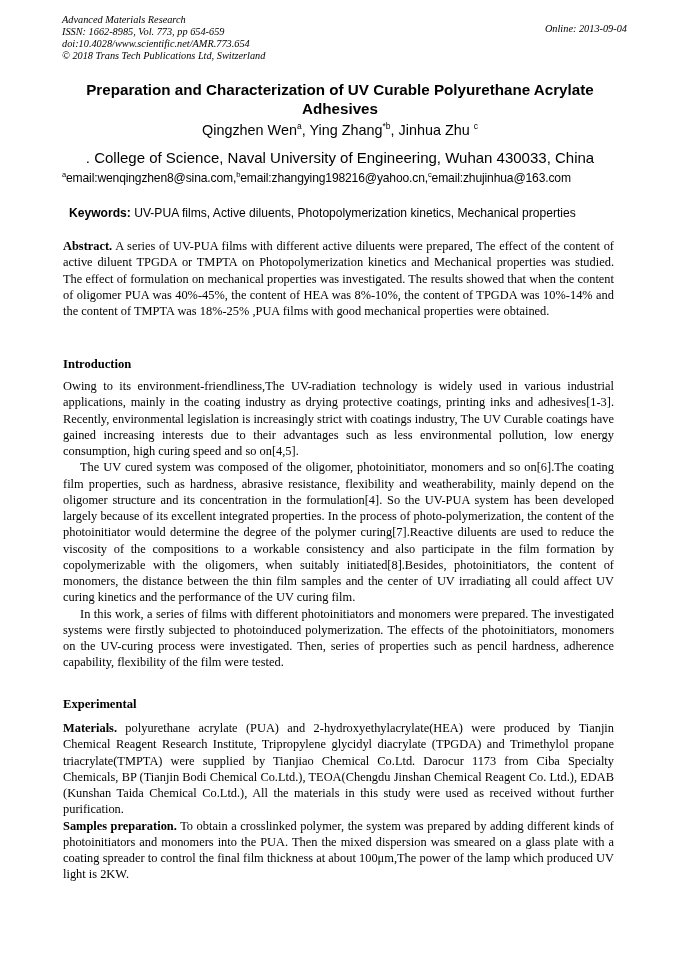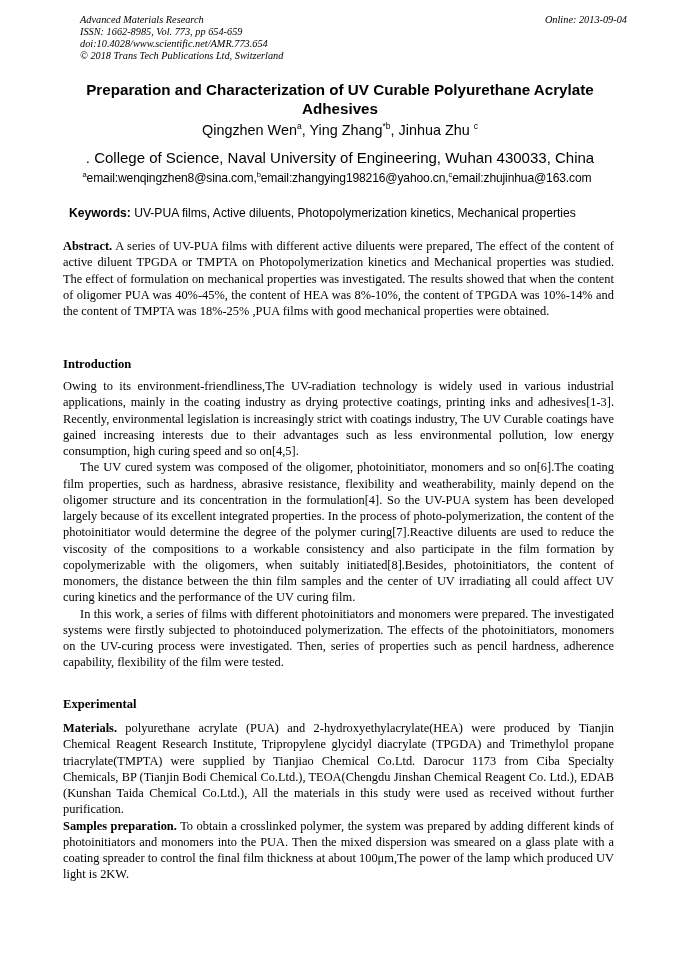--- a/index.html
+++ b/index.html
@@ -1,24 +1,24 @@
 <!DOCTYPE html>
 <html><head>
 <meta charset="utf-8">
 <style>
   html, body { margin:0; padding:0; background:#ffffff; }
   body { width:678px; height:959px; position:relative; overflow:hidden; color:#000; }
-  .hdr { position:absolute; font-family:"Liberation Serif", serif; font-style:italic; font-size:10.3px; line-height:12px;margin-left:18px; }
+  .hdr { position:absolute; font-family:"Liberation Serif", serif; font-style:italic; font-size:10.3px; line-height:12px; }
   .hdr-left { left:62px; top:14px; }
-  .hdr-right { right:51px; top:14px; text-align:right; }
+  .hdr-right { right:51px; top:23px; text-align:right; }
   .title { position:absolute; left:55px; width:570px; top:80px; text-align:center; font-family:"Liberation Sans", sans-serif; font-weight:bold; font-size:15.2px; line-height:19px; }
   .authors { position:absolute; left:55px; width:570px; top:121px; text-align:center; font-family:"Liberation Sans", sans-serif; font-size:14.4px; line-height:18px; }
   .authors sup { font-size:8.5px; vertical-align:6px; line-height:0; }
   .affil { position:absolute; left:55px; width:570px; top:150px; text-align:center; font-family:"Liberation Sans", sans-serif; font-size:15px; line-height:15px; }
-  .emails { position:absolute; left:52px; width:570px; top:171px; text-align:center; font-family:"Liberation Sans", sans-serif; font-size:12.1px; line-height:15px; letter-spacing:-0.15px; }
+  .emails { position:absolute; left:62px; width:570px; top:171px; font-family:"Liberation Sans", sans-serif; font-size:12.1px; line-height:15px; letter-spacing:-0.15px; }
   .emails sup { font-size:7.5px; vertical-align:5px; line-height:0; }
   .keywords { position:absolute; left:63px; width:560px; top:206px; font-family:"Liberation Sans", sans-serif; font-size:12.1px; line-height:15px;margin-left:6px; }
   .keywords b { font-weight:bold; }
   .body-block { position:absolute; left:63px; width:551px; font-family:"Liberation Serif", serif; font-size:12.4px; line-height:16.25px; text-align:justify; }
   .body-block b { font-weight:bold; }
   .heading { position:absolute; left:63px; font-family:"Liberation Serif", serif; font-weight:bold; font-size:12.6px; line-height:16px; }
   .indent { text-indent:17px; }
   .par { margin:0; }
 </style>
 </head>

